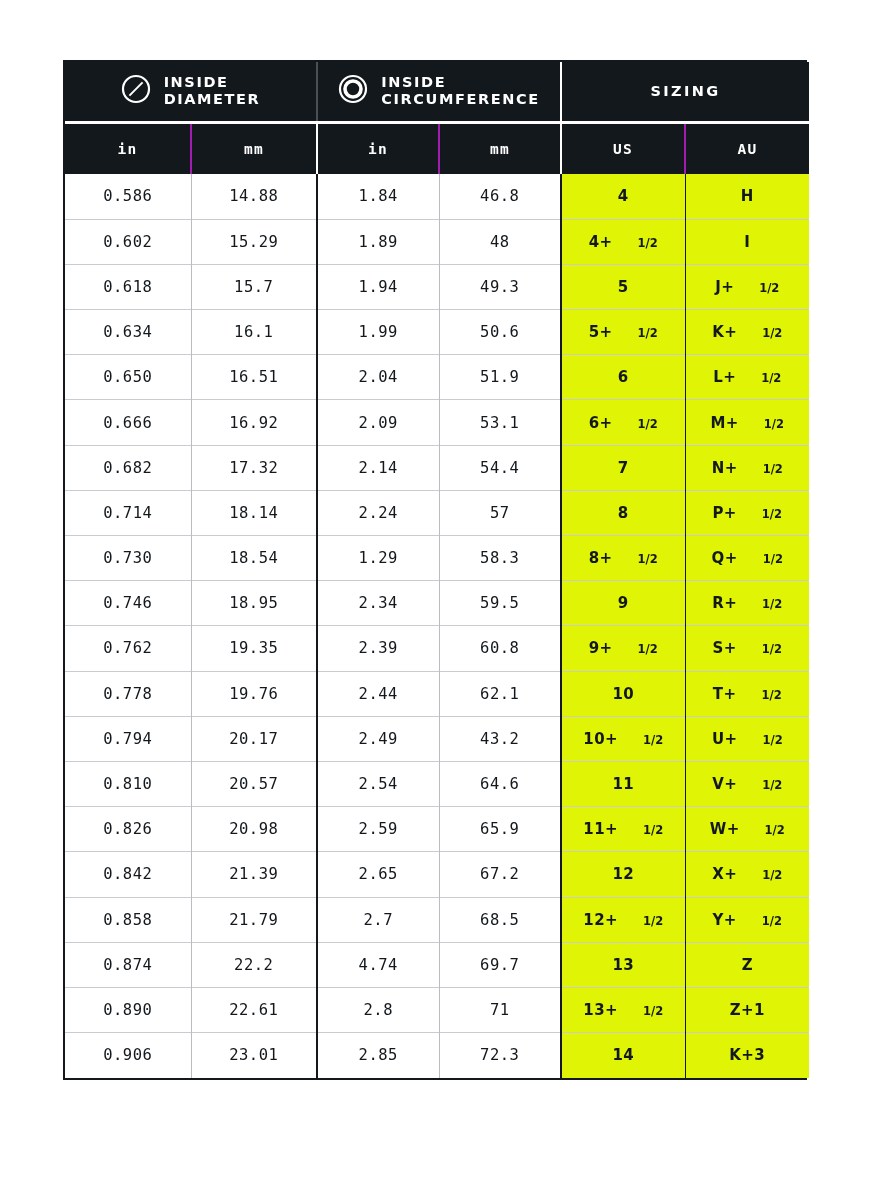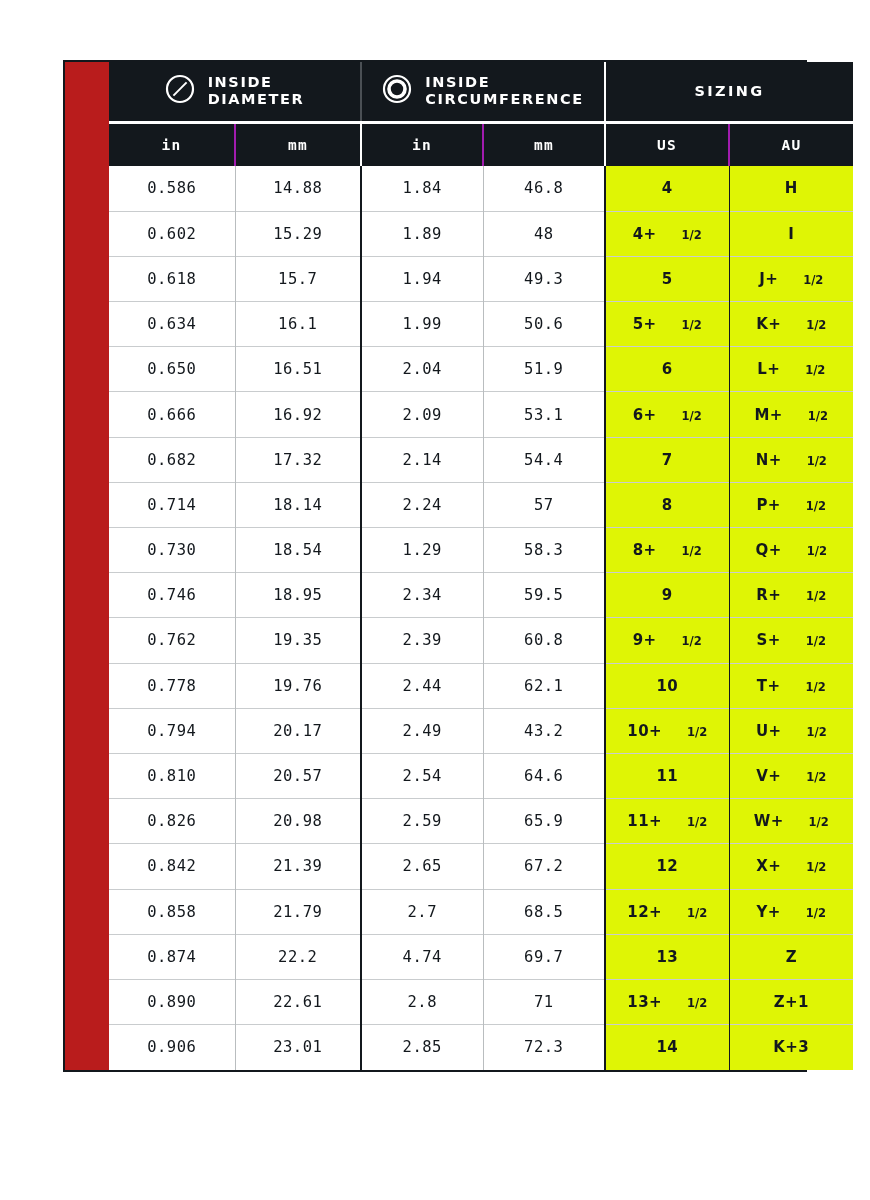--- a/index.html
+++ b/index.html
@@ -13,21 +13,20 @@
     position: relative;
     width: 870px;
     height: 1200px;
     background: #ffffff;
     padding: 60px 63px 55px 63px;
   }
   .table-wrap {
     width: 744px;
     border: 2px solid #13181d;
     background: #b91c1c;
-    padding-left: 44px;
   }
   table {
     width: 100%;
     border-collapse: collapse;
     table-layout: fixed;
   }
   
   .hdr-top th {
     background: #13181d;
     color: #ffffff;
@@ -62,21 +61,21 @@
   .grp-center .grp-label {
     text-align: center;
     letter-spacing: 2.4px;
   }
   .ico { flex: 0 0 auto; display: block; }
 
   
   .hdr-sub th {
     background: #13181d;
     color: #ffffff;
-    height: 44px;
+    height: 52px;
     font-family: "DejaVu Sans Mono", monospace;
     font-size: 14.5px;
     font-weight: bold;
     letter-spacing: 1.2px;
     padding: 0;
     vertical-align: middle;
     border-top: 3px solid #ffffff;
   }
   .hdr-sub .divider { border-left: 2px solid #a21caf; }
   .hdr-sub .divider-strong { border-left: 2px solid #ffffff; }

